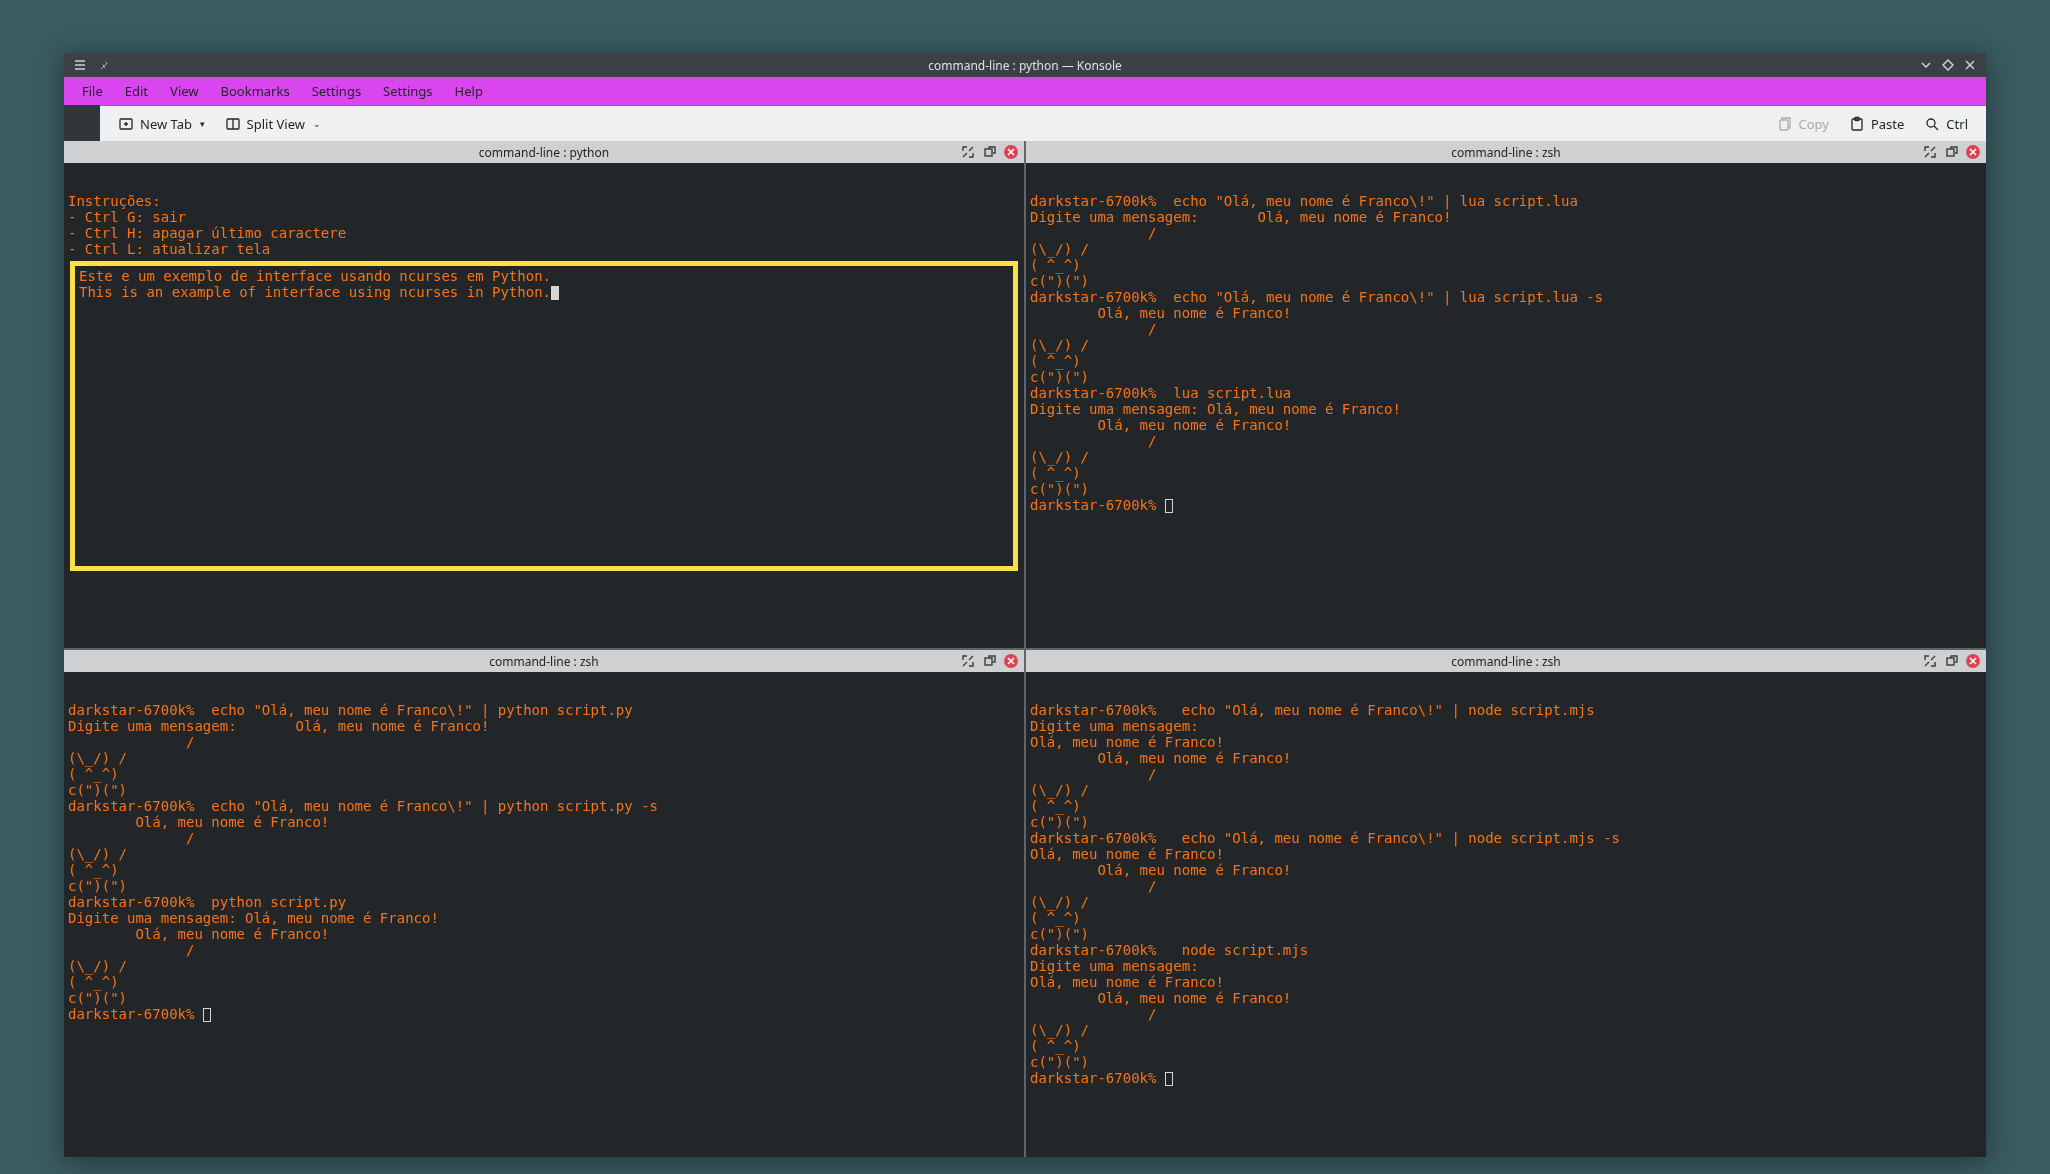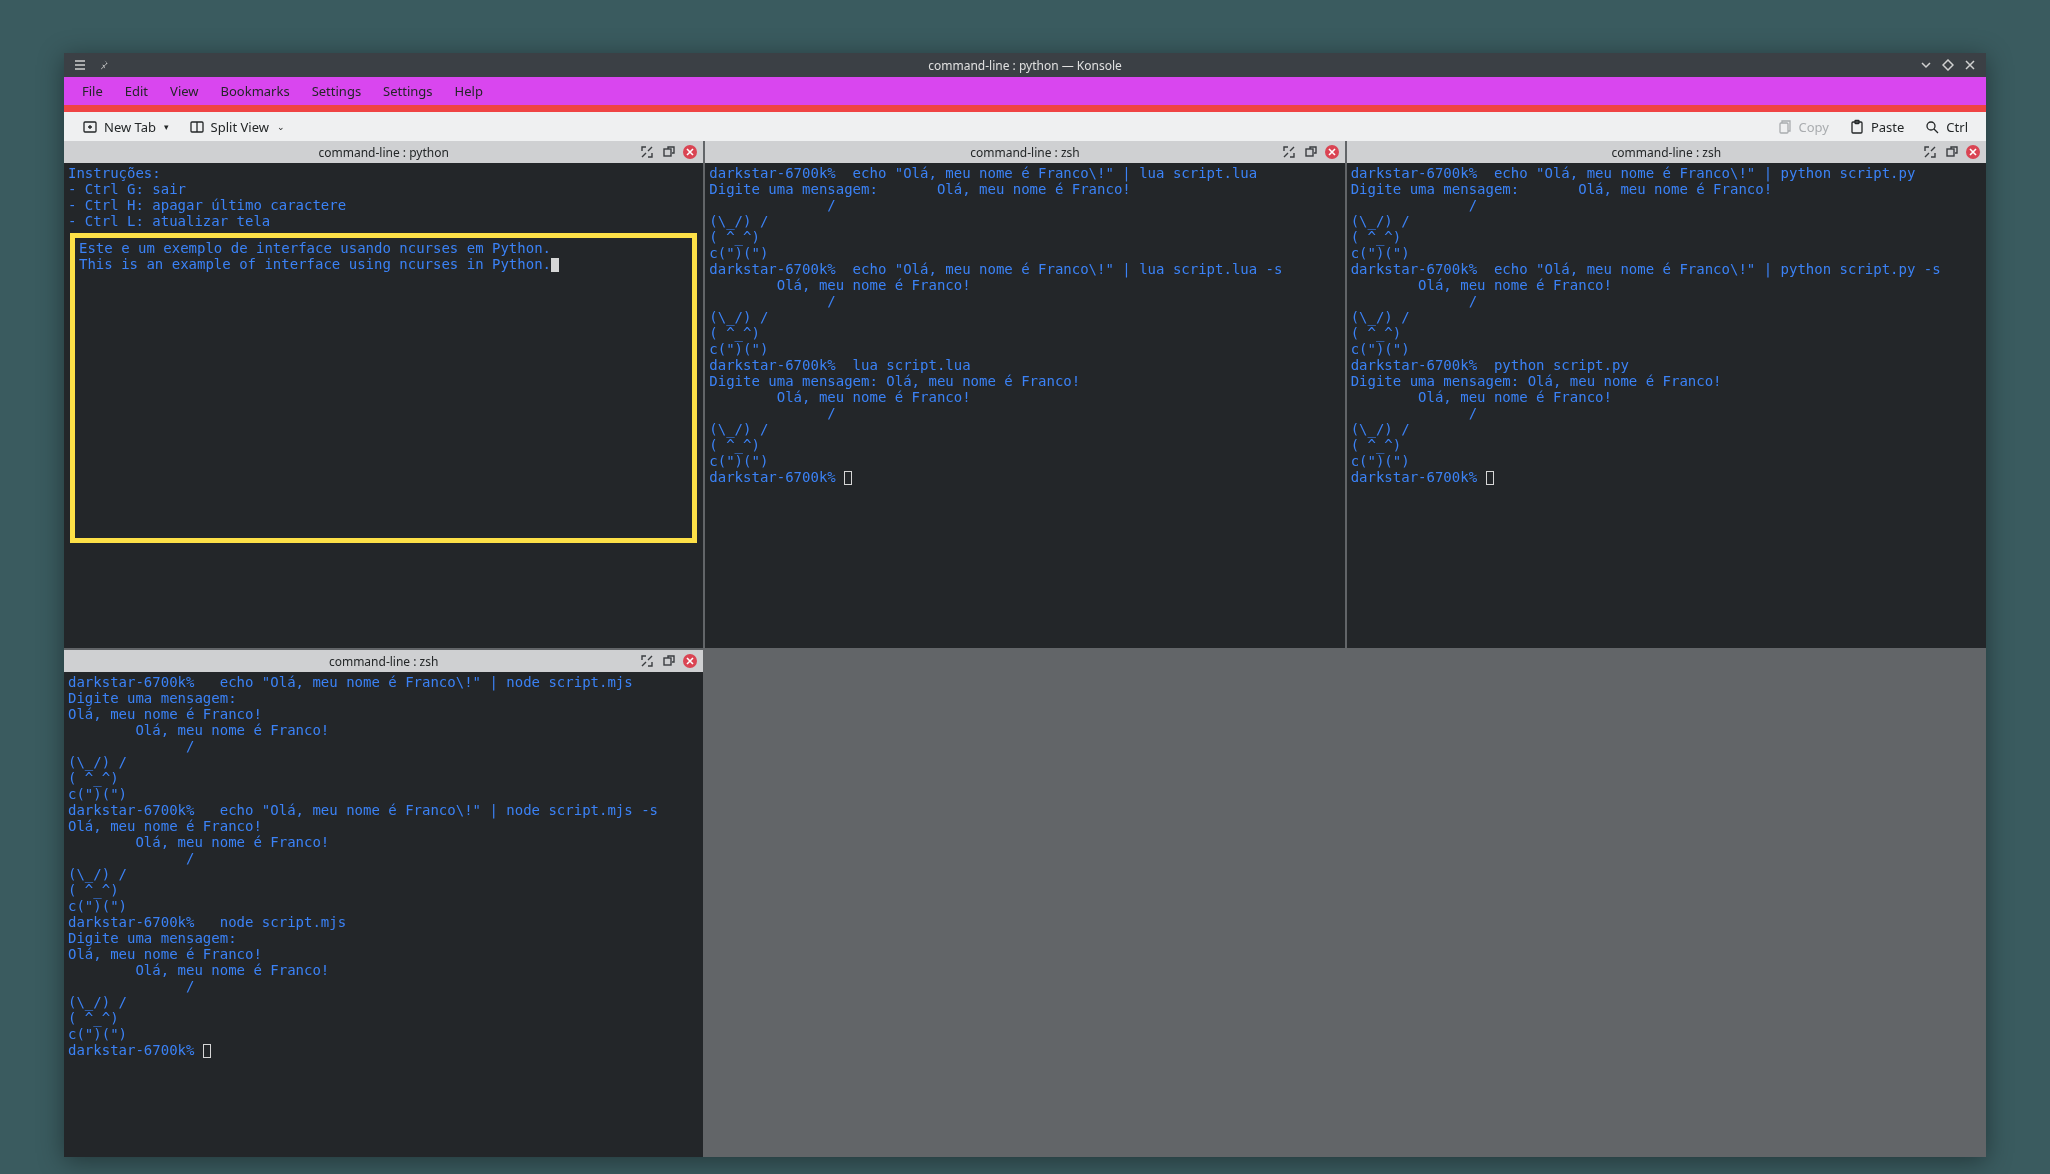--- a/index.html
+++ b/index.html
@@ -38,43 +38,43 @@
   .titlebar .right-icons{margin-left:auto;display:flex;gap:6px;padding-right:8px;align-items:center}
   .wbtn{width:16px;height:16px;display:flex;align-items:center;justify-content:center;color:#d0d0d0;cursor:pointer}
   .wbtn svg{width:12px;height:12px}
   
   .menubar{
     background:#d946ef;color:#232627;height:28px;display:flex;align-items:center;padding:0 8px;gap:2px;
   }
   .menubar .mitem{padding:4px 10px;cursor:pointer}
   
   .toolbar{
-    background:#eff0f1;color:#232627;height:36px;border-top:7px solid #ef4444;display:flex;align-items:center;padding:0 10px;gap:4px;
+    background:#eff0f1;color:#232627;height:36px;border-top:1px solid #ef4444;display:flex;align-items:center;padding:0 10px;gap:4px;margin-left:36px;
   }
   .tbtn{display:flex;align-items:center;gap:6px;padding:4px 8px;cursor:pointer;border-radius:3px}
   .tbtn.disabled{color:#a9acaf;cursor:default}
   .tbtn svg{width:16px;height:16px}
   .toolbar .spacer{flex:1}
   .chev{font-size:9px;margin-left:2px}
   
-  .workarea{flex:1;display:grid;grid-template-columns:1fr 1fr 1fr;grid-template-rows:1fr 1fr;gap:2px;background:#626568}
+  .workarea{flex:1;display:grid;grid-template-columns:1fr 1fr;grid-template-rows:1fr 1fr;gap:2px;background:#626568}
   .pane{display:flex;flex-direction:column;background:#232629;min-height:0}
   .pane-header{
     height:22px;background:#cfd0d2;color:#232627;display:flex;align-items:center;position:relative;font-size:12px;
   }
   .pane-header .ptitle{position:absolute;left:0;right:0;text-align:center;pointer-events:none}
   .pane-header .pbtns{margin-left:auto;display:flex;gap:6px;padding-right:6px;align-items:center}
   .pbtn{width:16px;height:16px;display:flex;align-items:center;justify-content:center;color:#3a3d40;cursor:pointer}
   .pbtn svg{width:12px;height:12px}
   .pbtn.close{color:#fff;background:#da4453;border-radius:8px;width:14px;height:14px}
   .pbtn.close svg{width:8px;height:8px}
   .term{
-    flex:1;background:#232629;color:#3b82f6;
+    flex:1;background:#232629;color:#f97316;
     font-family:"DejaVu Sans Mono","Liberation Mono",Consolas,monospace;
-    font-size:14px;line-height:16px;white-space:pre;padding:2px 4px;overflow:hidden;
+    font-size:14px;line-height:16px;white-space:pre;padding:2px 4px;overflow:hidden;margin-top:28px;
   }
   .ncurses-box{
     border:5px solid #fde047;margin:4px 2px 2px 2px;padding:2px 4px;height:310px;
   }
   .cursor{display:inline-block;width:8px;height:14px;background:#d6d6d6;vertical-align:text-bottom}
   .cursor-outline{display:inline-block;width:8px;height:14px;border:1px solid #d6d6d6;vertical-align:text-bottom}
   .pane.active .pane-header{}
 </style>
 </head>
 <body>

